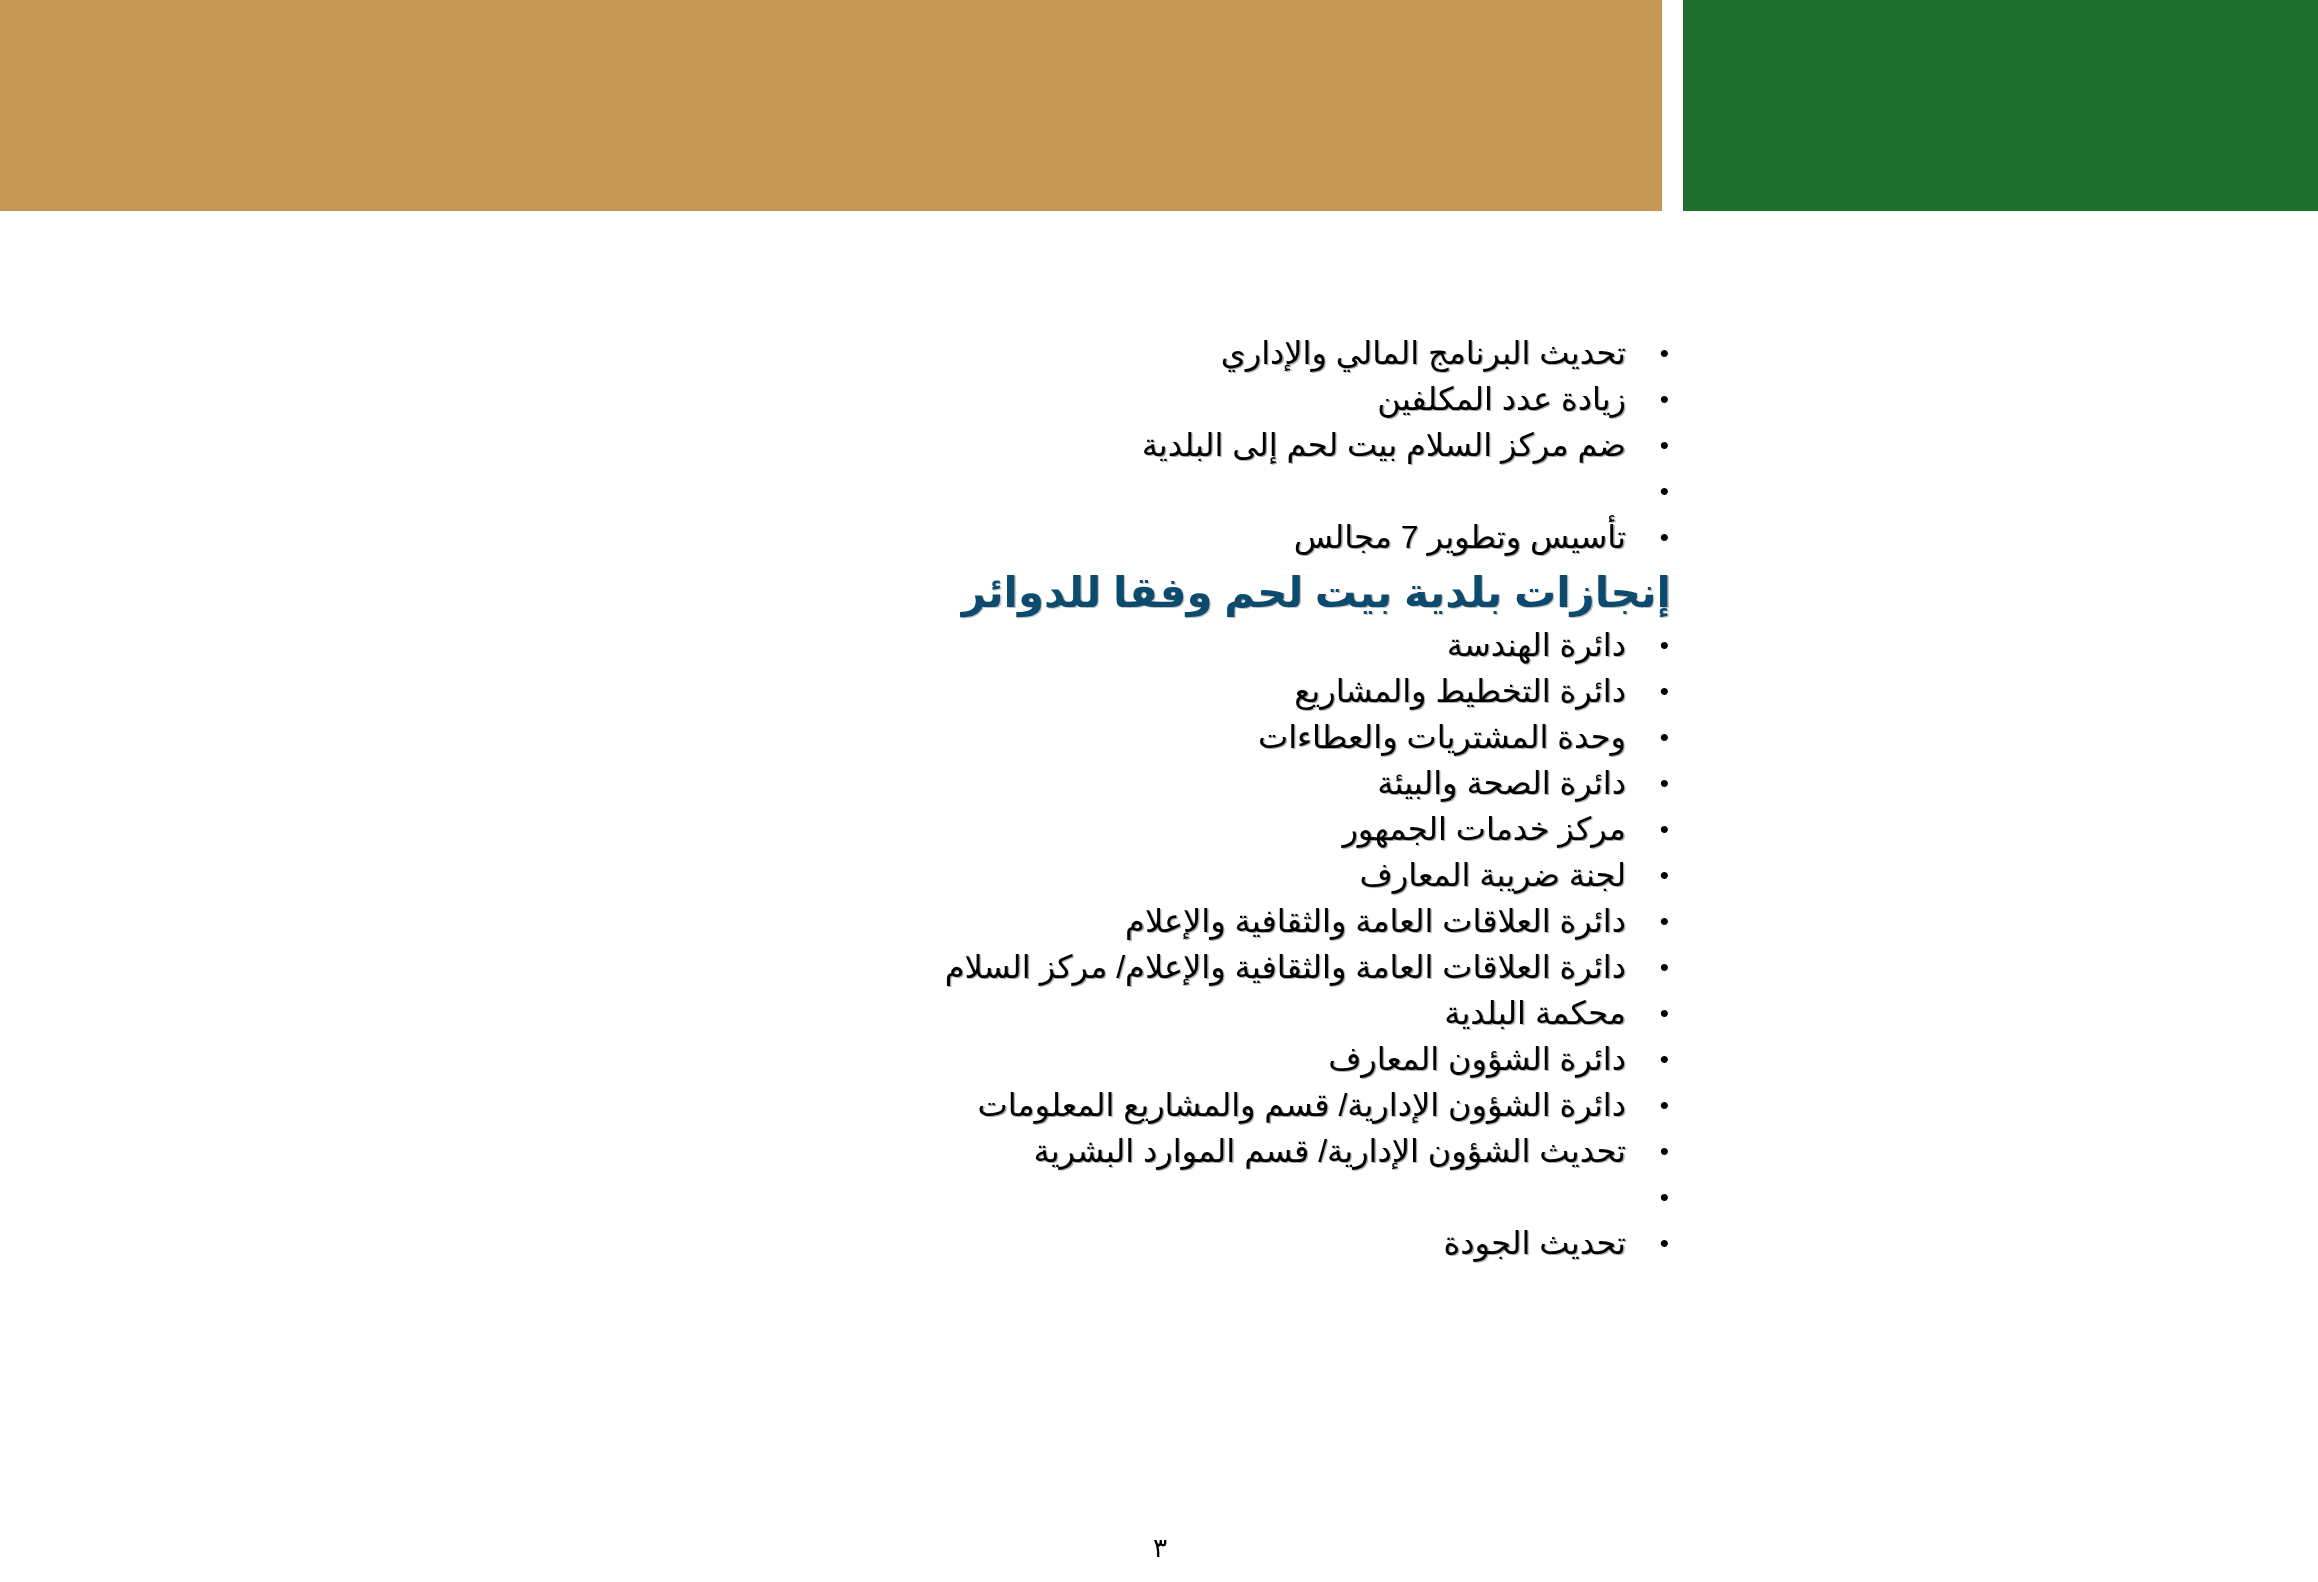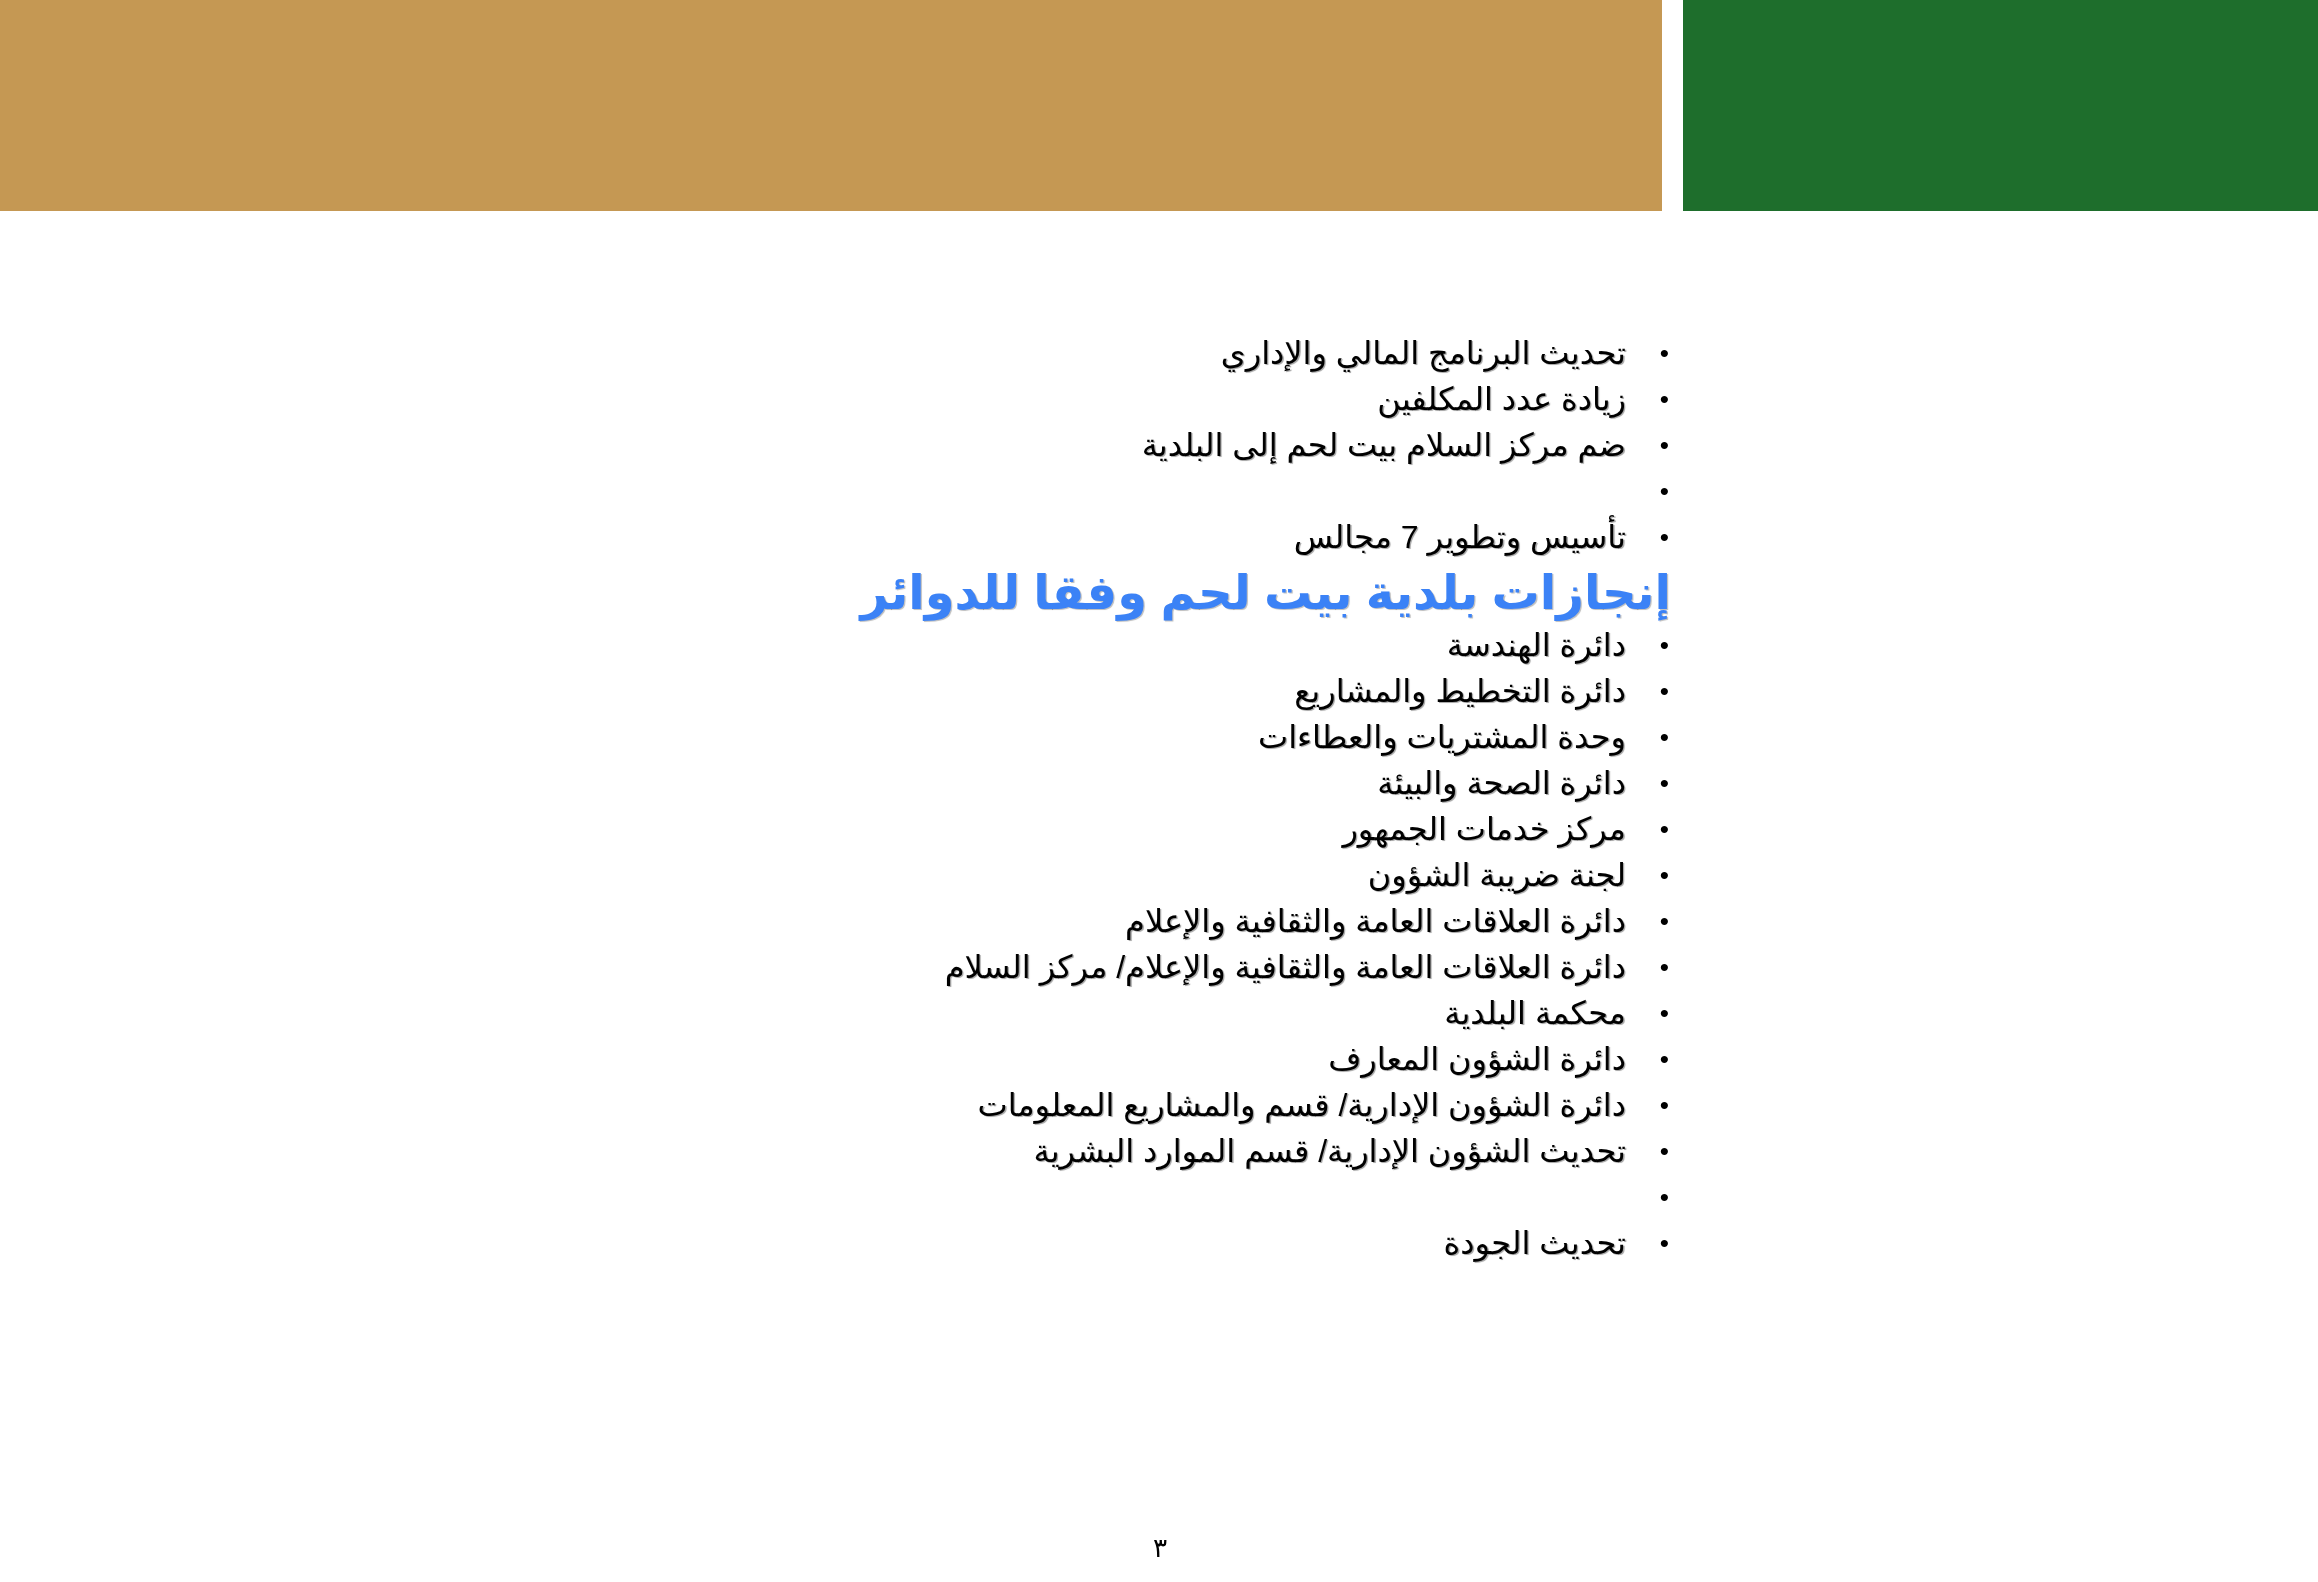--- a/index.html
+++ b/index.html
@@ -55,23 +55,23 @@
     ul.list li .bullet {
       position: absolute;
       right: 0;
       top: 0;
       width: 13.2px;
       font-size: 26.4px;
       text-align: center;
       text-shadow: none;
     }
     .heading {
-      font-size: 48px;
+      font-size: 42px;
       font-weight: bold;
-      color: #3b82f6;
+      color: #0c4a6e;
       line-height: 59px;
       height: 59px;
       margin: 2.6px 0 0 0;
       white-space: nowrap;
       text-shadow: 1.3px 1.3px 0.7px rgba(0,0,0,0.25);
     }
     .page-number {
       position: absolute;
       left: 1153px;
       top: 1532px;
@@ -96,21 +96,21 @@
   </ul>
 
   <div class="heading">إنجازات بلدية بيت لحم وفقا للدوائر</div>
 
   <ul class="list">
     <li><span class="bullet">•</span><span>دائرة الهندسة</span></li>
     <li><span class="bullet">•</span><span>دائرة التخطيط والمشاريع</span></li>
     <li><span class="bullet">•</span><span>وحدة المشتريات والعطاءات</span></li>
     <li><span class="bullet">•</span><span>دائرة الصحة والبيئة</span></li>
     <li><span class="bullet">•</span><span>مركز خدمات الجمهور</span></li>
-    <li><span class="bullet">•</span><span>لجنة ضريبة الشؤون</span></li>
+    <li><span class="bullet">•</span><span>لجنة ضريبة المعارف</span></li>
     <li><span class="bullet">•</span><span>دائرة العلاقات العامة والثقافية والإعلام</span></li>
     <li><span class="bullet">•</span><span>دائرة العلاقات العامة والثقافية والإعلام/ مركز السلام</span></li>
     <li><span class="bullet">•</span><span>محكمة البلدية</span></li>
     <li><span class="bullet">•</span><span>دائرة الشؤون المعارف</span></li>
     <li><span class="bullet">•</span><span>دائرة الشؤون الإدارية/ قسم والمشاريع المعلومات</span></li>
     <li><span class="bullet">•</span><span>تحديث الشؤون الإدارية/ قسم الموارد البشرية</span></li>
     <li><span class="bullet">•</span></li>
     <li><span class="bullet">•</span><span>تحديث الجودة</span></li>
   </ul>
 </div>

